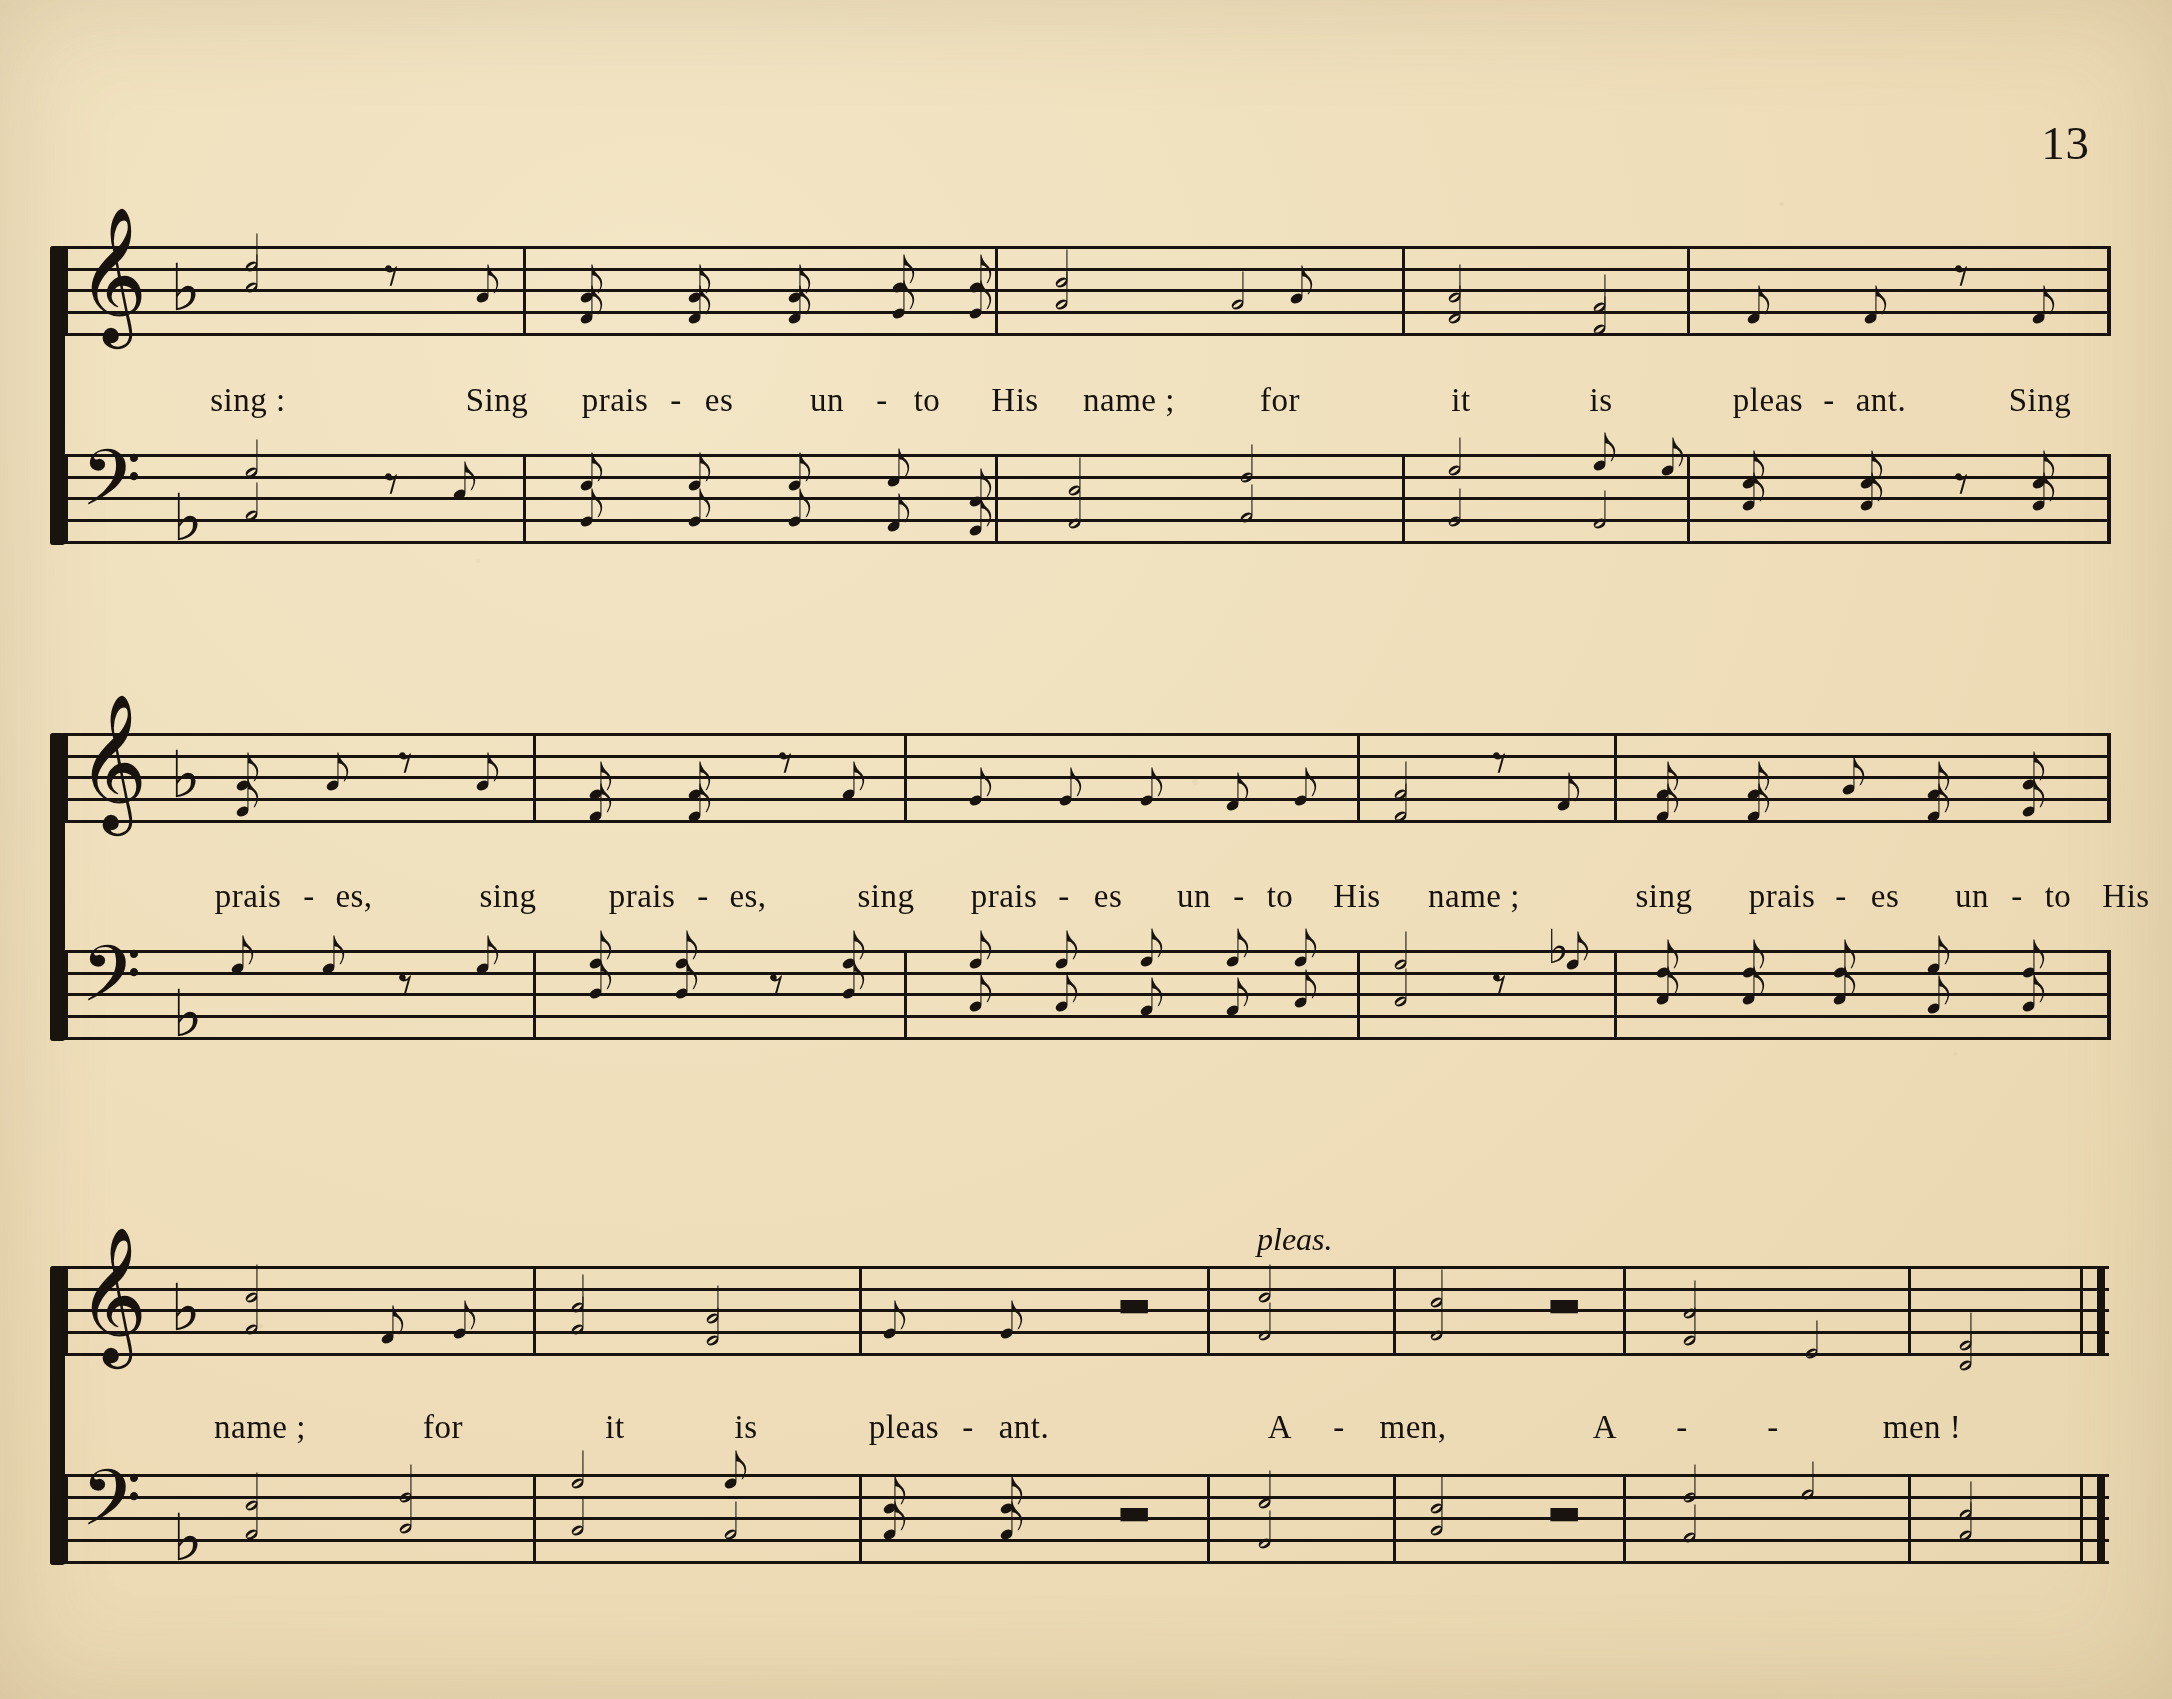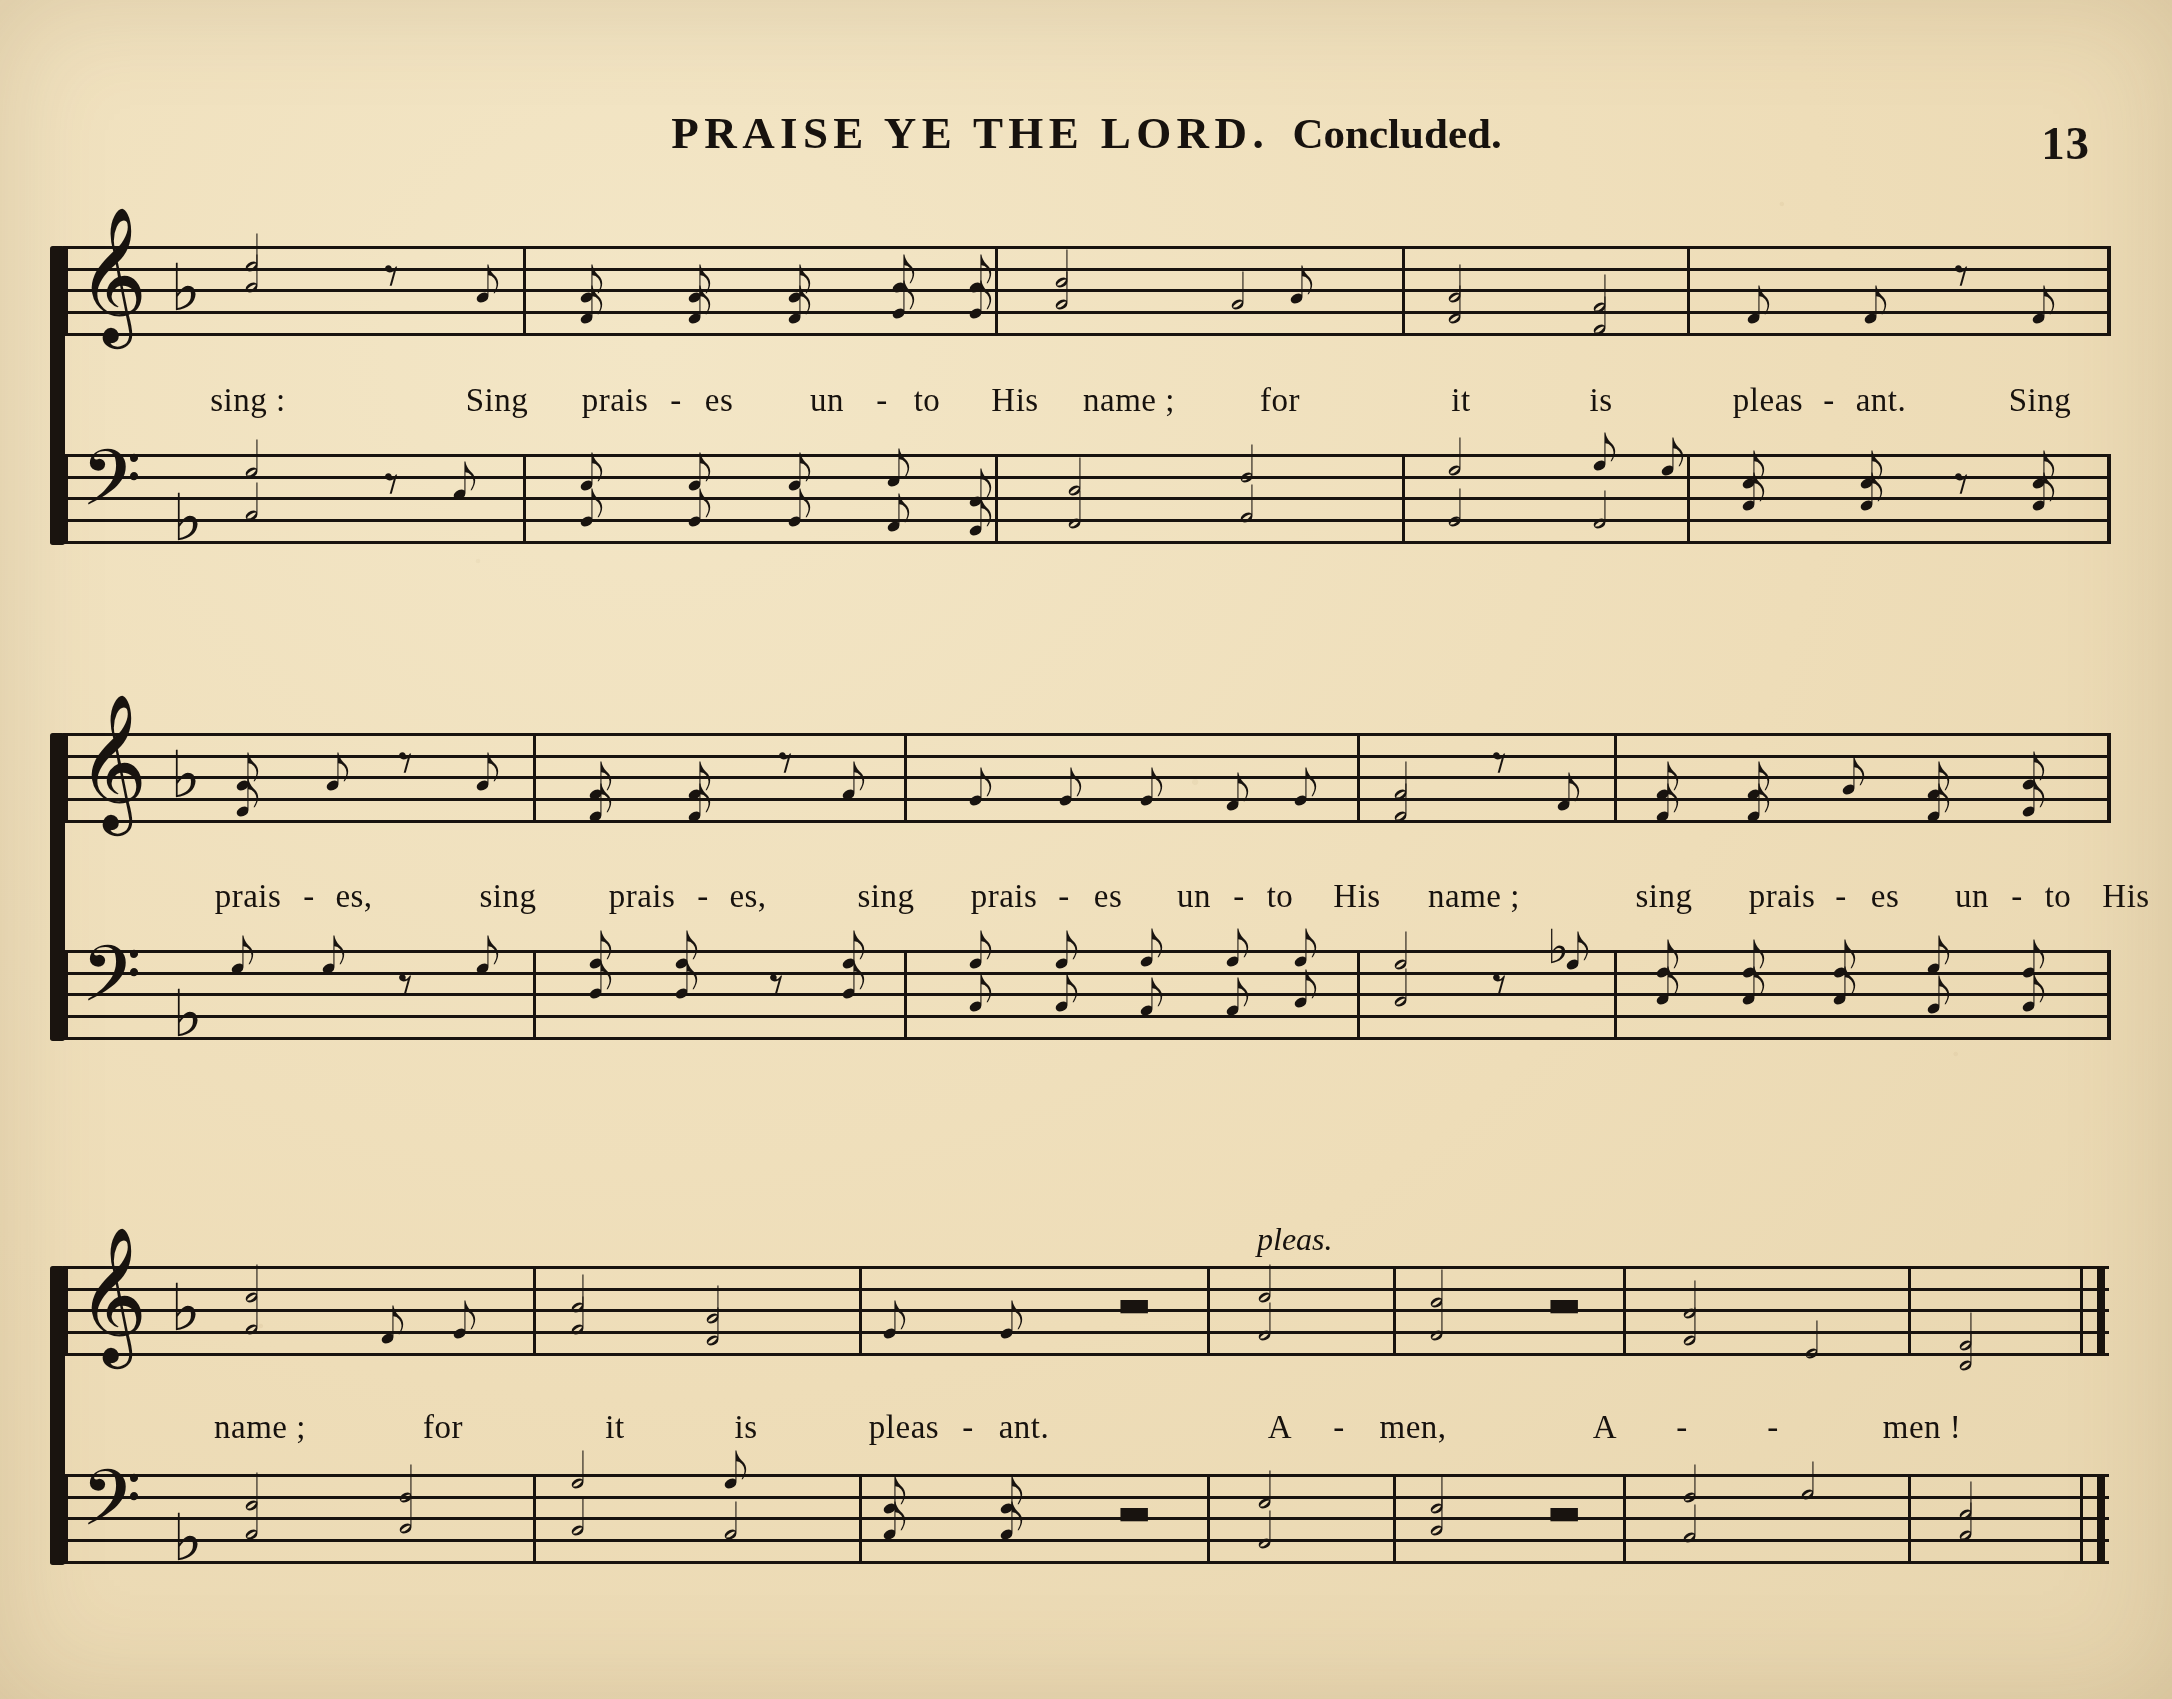--- a/index.html
+++ b/index.html
@@ -58,21 +58,21 @@
   .title .main { letter-spacing: 5.4px; }
   .title .sub {
     margin-left: 23.5px;
     letter-spacing: 0px;
     font-size: 43px;
   }
   .page-number {
     position: absolute;
     top: 116px;
     right: 83px;
-    font-weight: bold;
+    font-weight: normal;
     font-size: 47px;
     letter-spacing: 0.9px;
   }
 
   
   .system {
     position: absolute;
     left: 63px;
     width: 2046px;
   }
@@ -141,25 +141,20 @@
     font-size: 32px;
     color: #17120e;
   }
 </style>
 </head>
 <body>
 
 <div class="page">
   <div class="grain"></div>
 
-  <div class="header">
-    <div class="title">
-      <span class="main">PRAISE YE THE LORD.</span><span class="sub">Concluded.</span>
-    </div>
-  </div>
   <div class="page-number">13</div>
 
   <div class="system" id="system-1">
 
     <div class="bracket" style="top:0; height:299px; left:-12.7px;"></div>
 
     <div class="staff" style="width:2046px;">
       <div class="line"></div>
       <div class="line"></div>
       <div class="line"></div>

